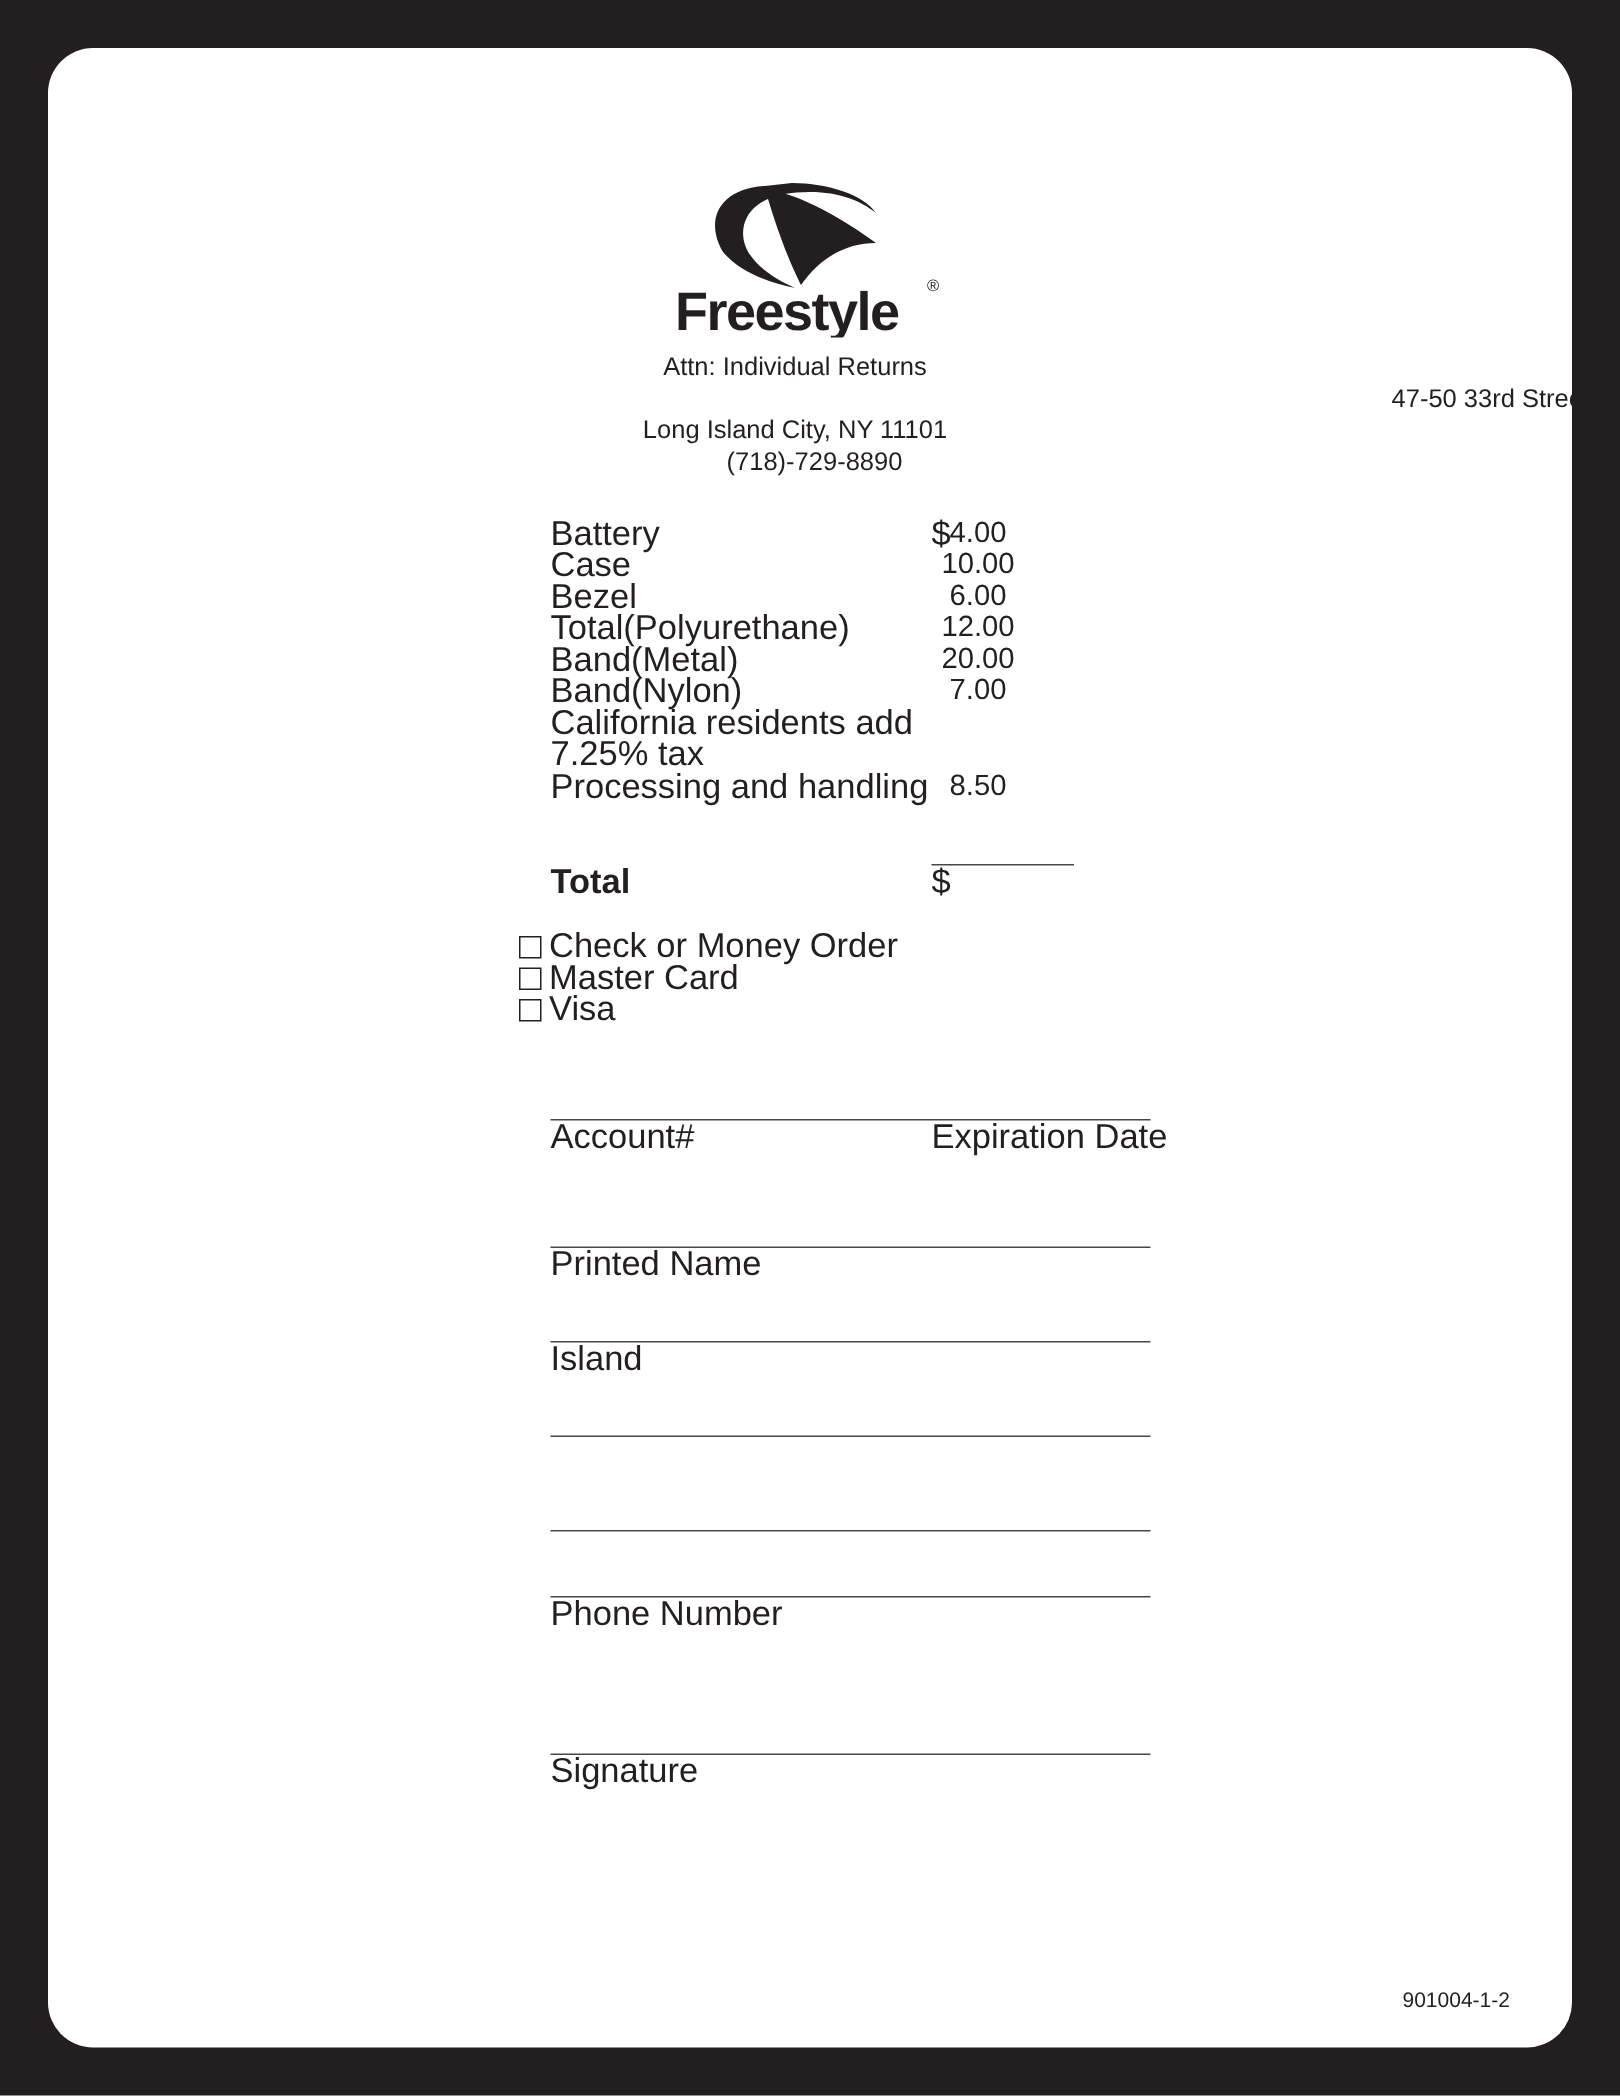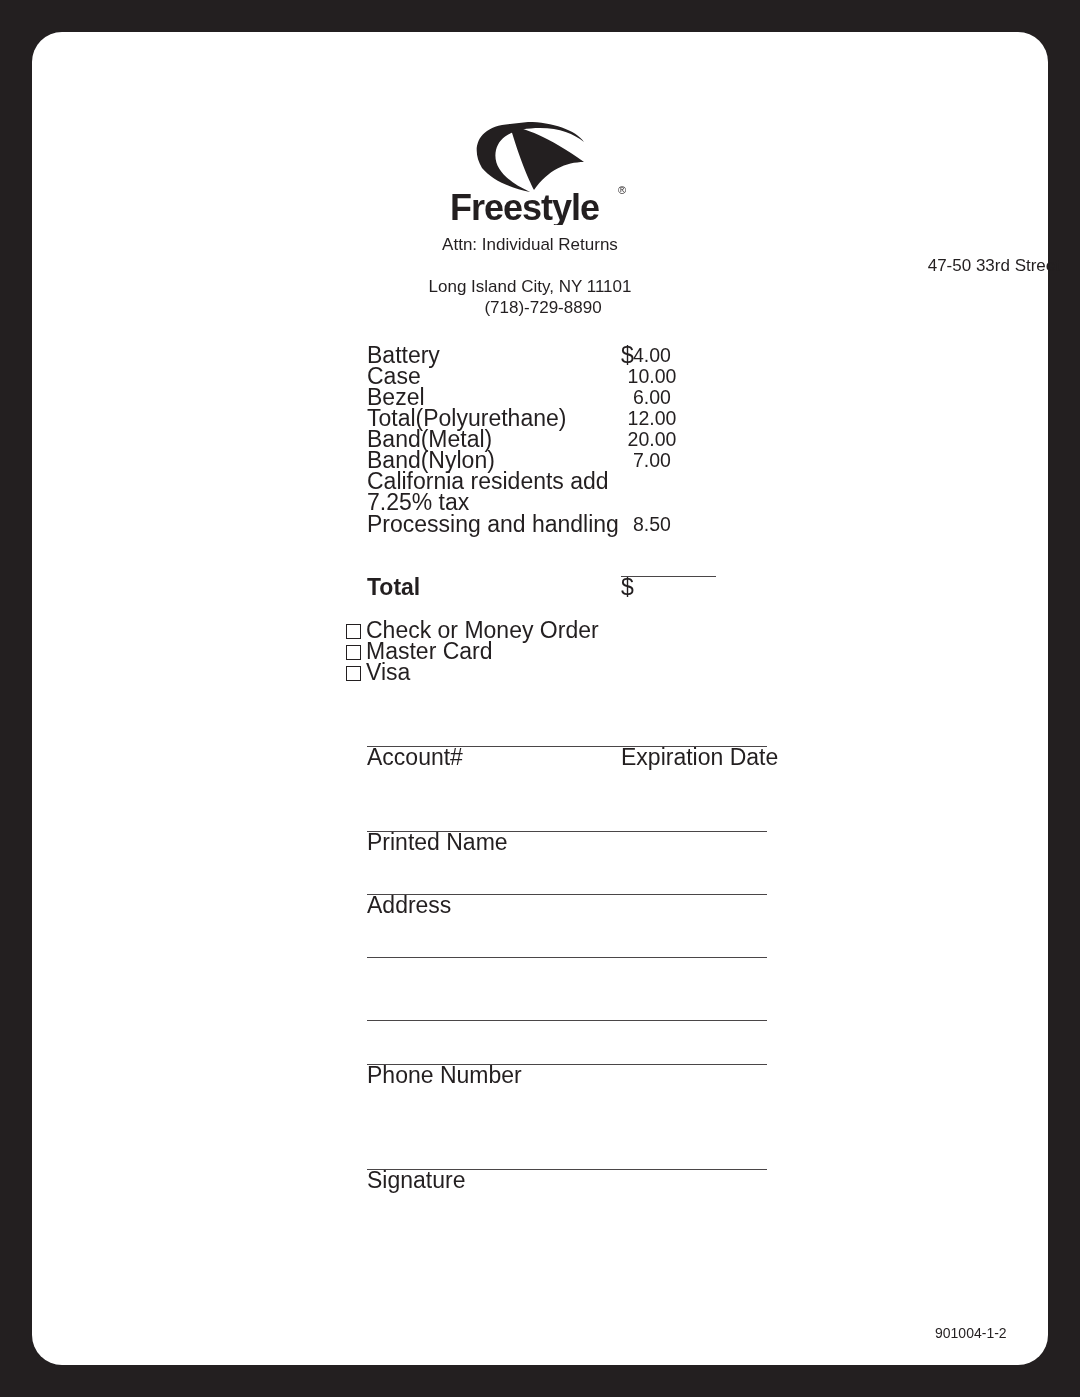--- a/index.html
+++ b/index.html
@@ -88,21 +88,21 @@
 </div>
 
 <div class="rule" style="top:746px;"></div>
 <div class="abs txt" style="left:367px; top:747px;">Account#</div>
 <div class="abs txt" style="left:621px; top:747px;">Expiration Date</div>
 
 <div class="rule" style="top:831px;"></div>
 <div class="abs txt" style="left:367px; top:832px;">Printed Name</div>
 
 <div class="rule" style="top:894px;"></div>
-<div class="abs txt" style="left:367px; top:895px;">Address</div>
+<div class="abs txt" style="left:367px; top:895px;">Island</div>
 
 <div class="rule" style="top:957px;"></div>
 <div class="rule" style="top:1020px;"></div>
 
 <div class="rule" style="top:1064px;"></div>
 <div class="abs txt" style="left:367px; top:1065px;">Phone Number</div>
 
 <div class="rule" style="top:1169px;"></div>
 <div class="abs txt" style="left:367px; top:1170px;">Signature</div>
 

